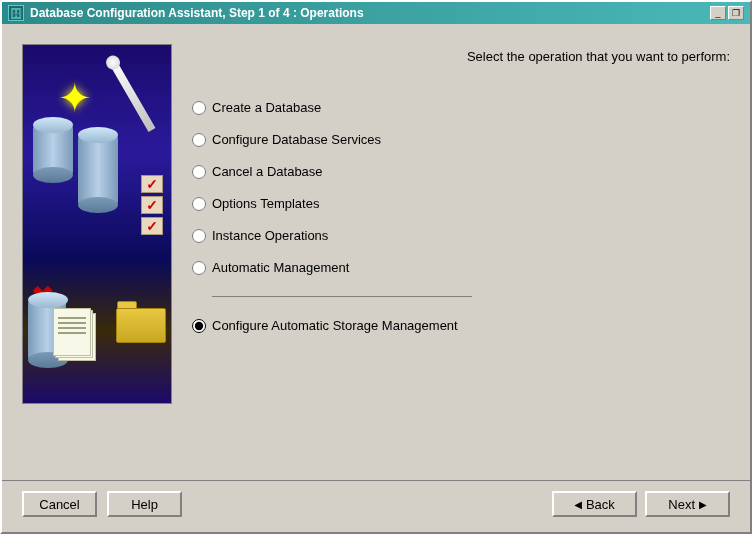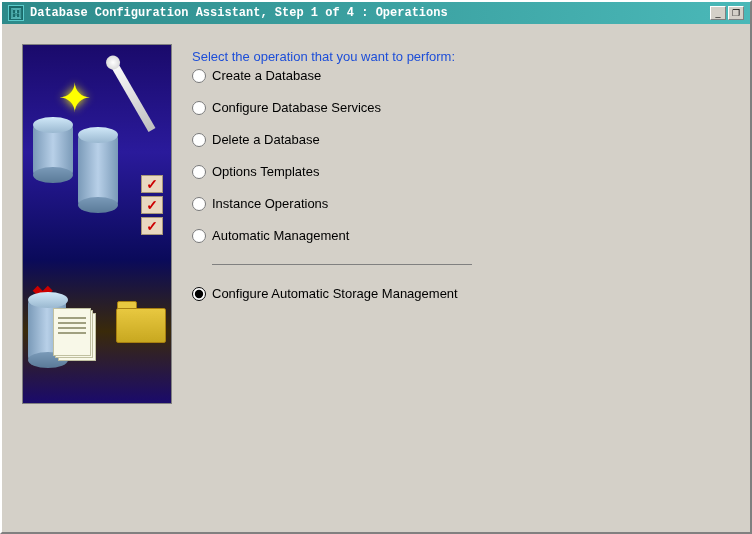--- a/index.html
+++ b/index.html
@@ -48,21 +48,20 @@
       display: flex;
       align-items: center;
       justify-content: center;
       font-size: 10px;
       color: #7ee8e8;
     }
     .title-bar-text {
       font-size: 12px;
       font-weight: bold;
       color: white;
-      font-family: Liberation Mono, monospace;
     }
     .title-bar-controls {
       display: flex;
       gap: 2px;
     }
     .title-btn {
       width: 16px;
       height: 14px;
       background: #d4d0c8;
       border: 1px solid #ffffff;
@@ -264,22 +263,23 @@
 
     
     .form-panel {
       flex: 1;
       display: flex;
       flex-direction: column;
       padding-top: 5px;
     }
 
     .instruction-text {
-      margin-bottom: 4px;
-      color: #1d4ed8;
+      margin-bottom: 36px;
+      color: #000000;
+      text-align: right;
     }
 
     .radio-group {
       display: flex;
       flex-direction: column;
       gap: 17px;
     }
 
     .radio-item {
       display: flex;
@@ -448,21 +448,21 @@
             <span class="radio-label">Create a Database</span>
           </label>
 
           <label class="radio-item">
             <input type="radio" name="operation" style="">
             <span class="radio-label">Configure Database Services</span>
           </label>
 
           <label class="radio-item">
             <input type="radio" name="operation" style="">
-            <span class="radio-label">Delete a Database</span>
+            <span class="radio-label">Cancel a Database</span>
           </label>
 
           <label class="radio-item">
             <input type="radio" name="operation" style="">
             <span class="radio-label">Options Templates</span>
           </label>
 
           <label class="radio-item">
             <input type="radio" name="operation" style="">
             <span class="radio-label">Instance Operations</span>
@@ -479,13 +479,29 @@
             <input type="radio" name="operation" checked="" style="">
             <span class="radio-label selected">Configure Automatic Storage Management</span>
           </label>
 
         </div>
       </div>
 
     </div>
   </div>
 
+  <div class="button-bar">
+    <div class="btn-left">
+      <button class="btn">Cancel</button>
+      <button class="btn">Help</button>
+    </div>
+    <div class="btn-right">
+      <button class="btn btn-nav">
+        <span class="btn-arrow">◀</span>
+        <span>Back</span>
+      </button>
+      <button class="btn btn-nav">
+        <span>Next</span>
+        <span class="btn-arrow">▶</span>
+      </button>
+    </div>
+  </div>
 </div>
 
 </body></html>

